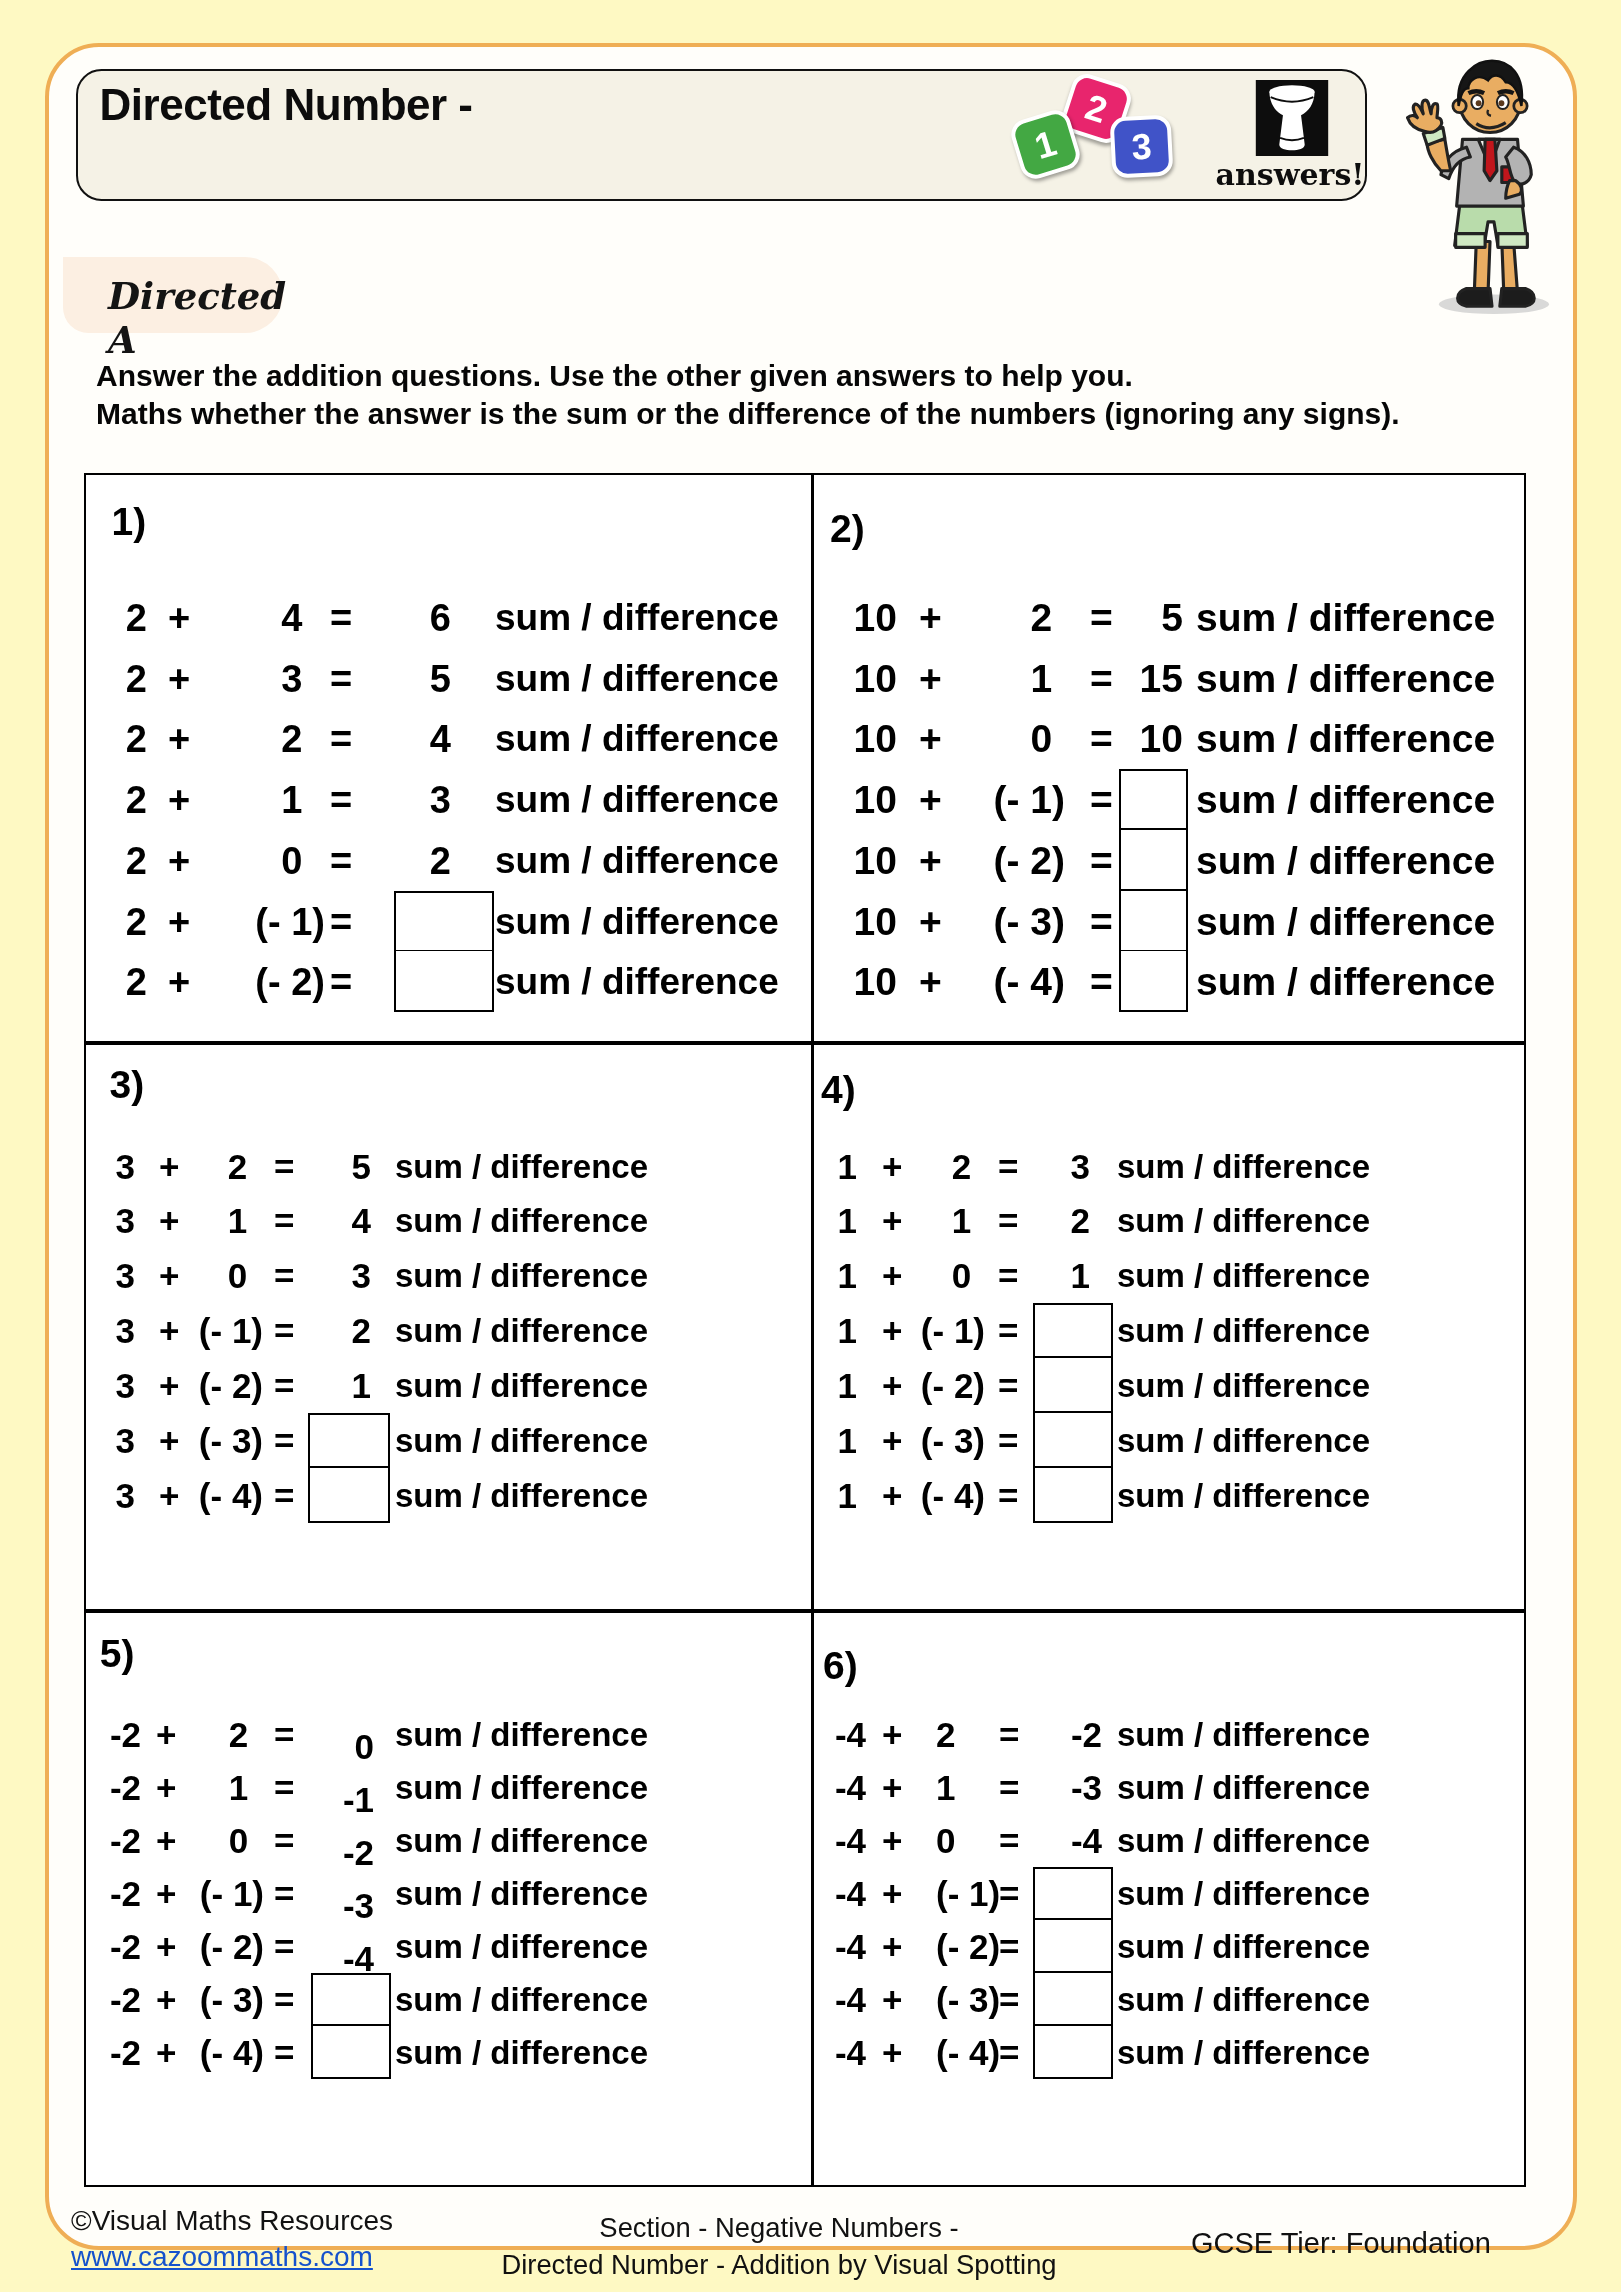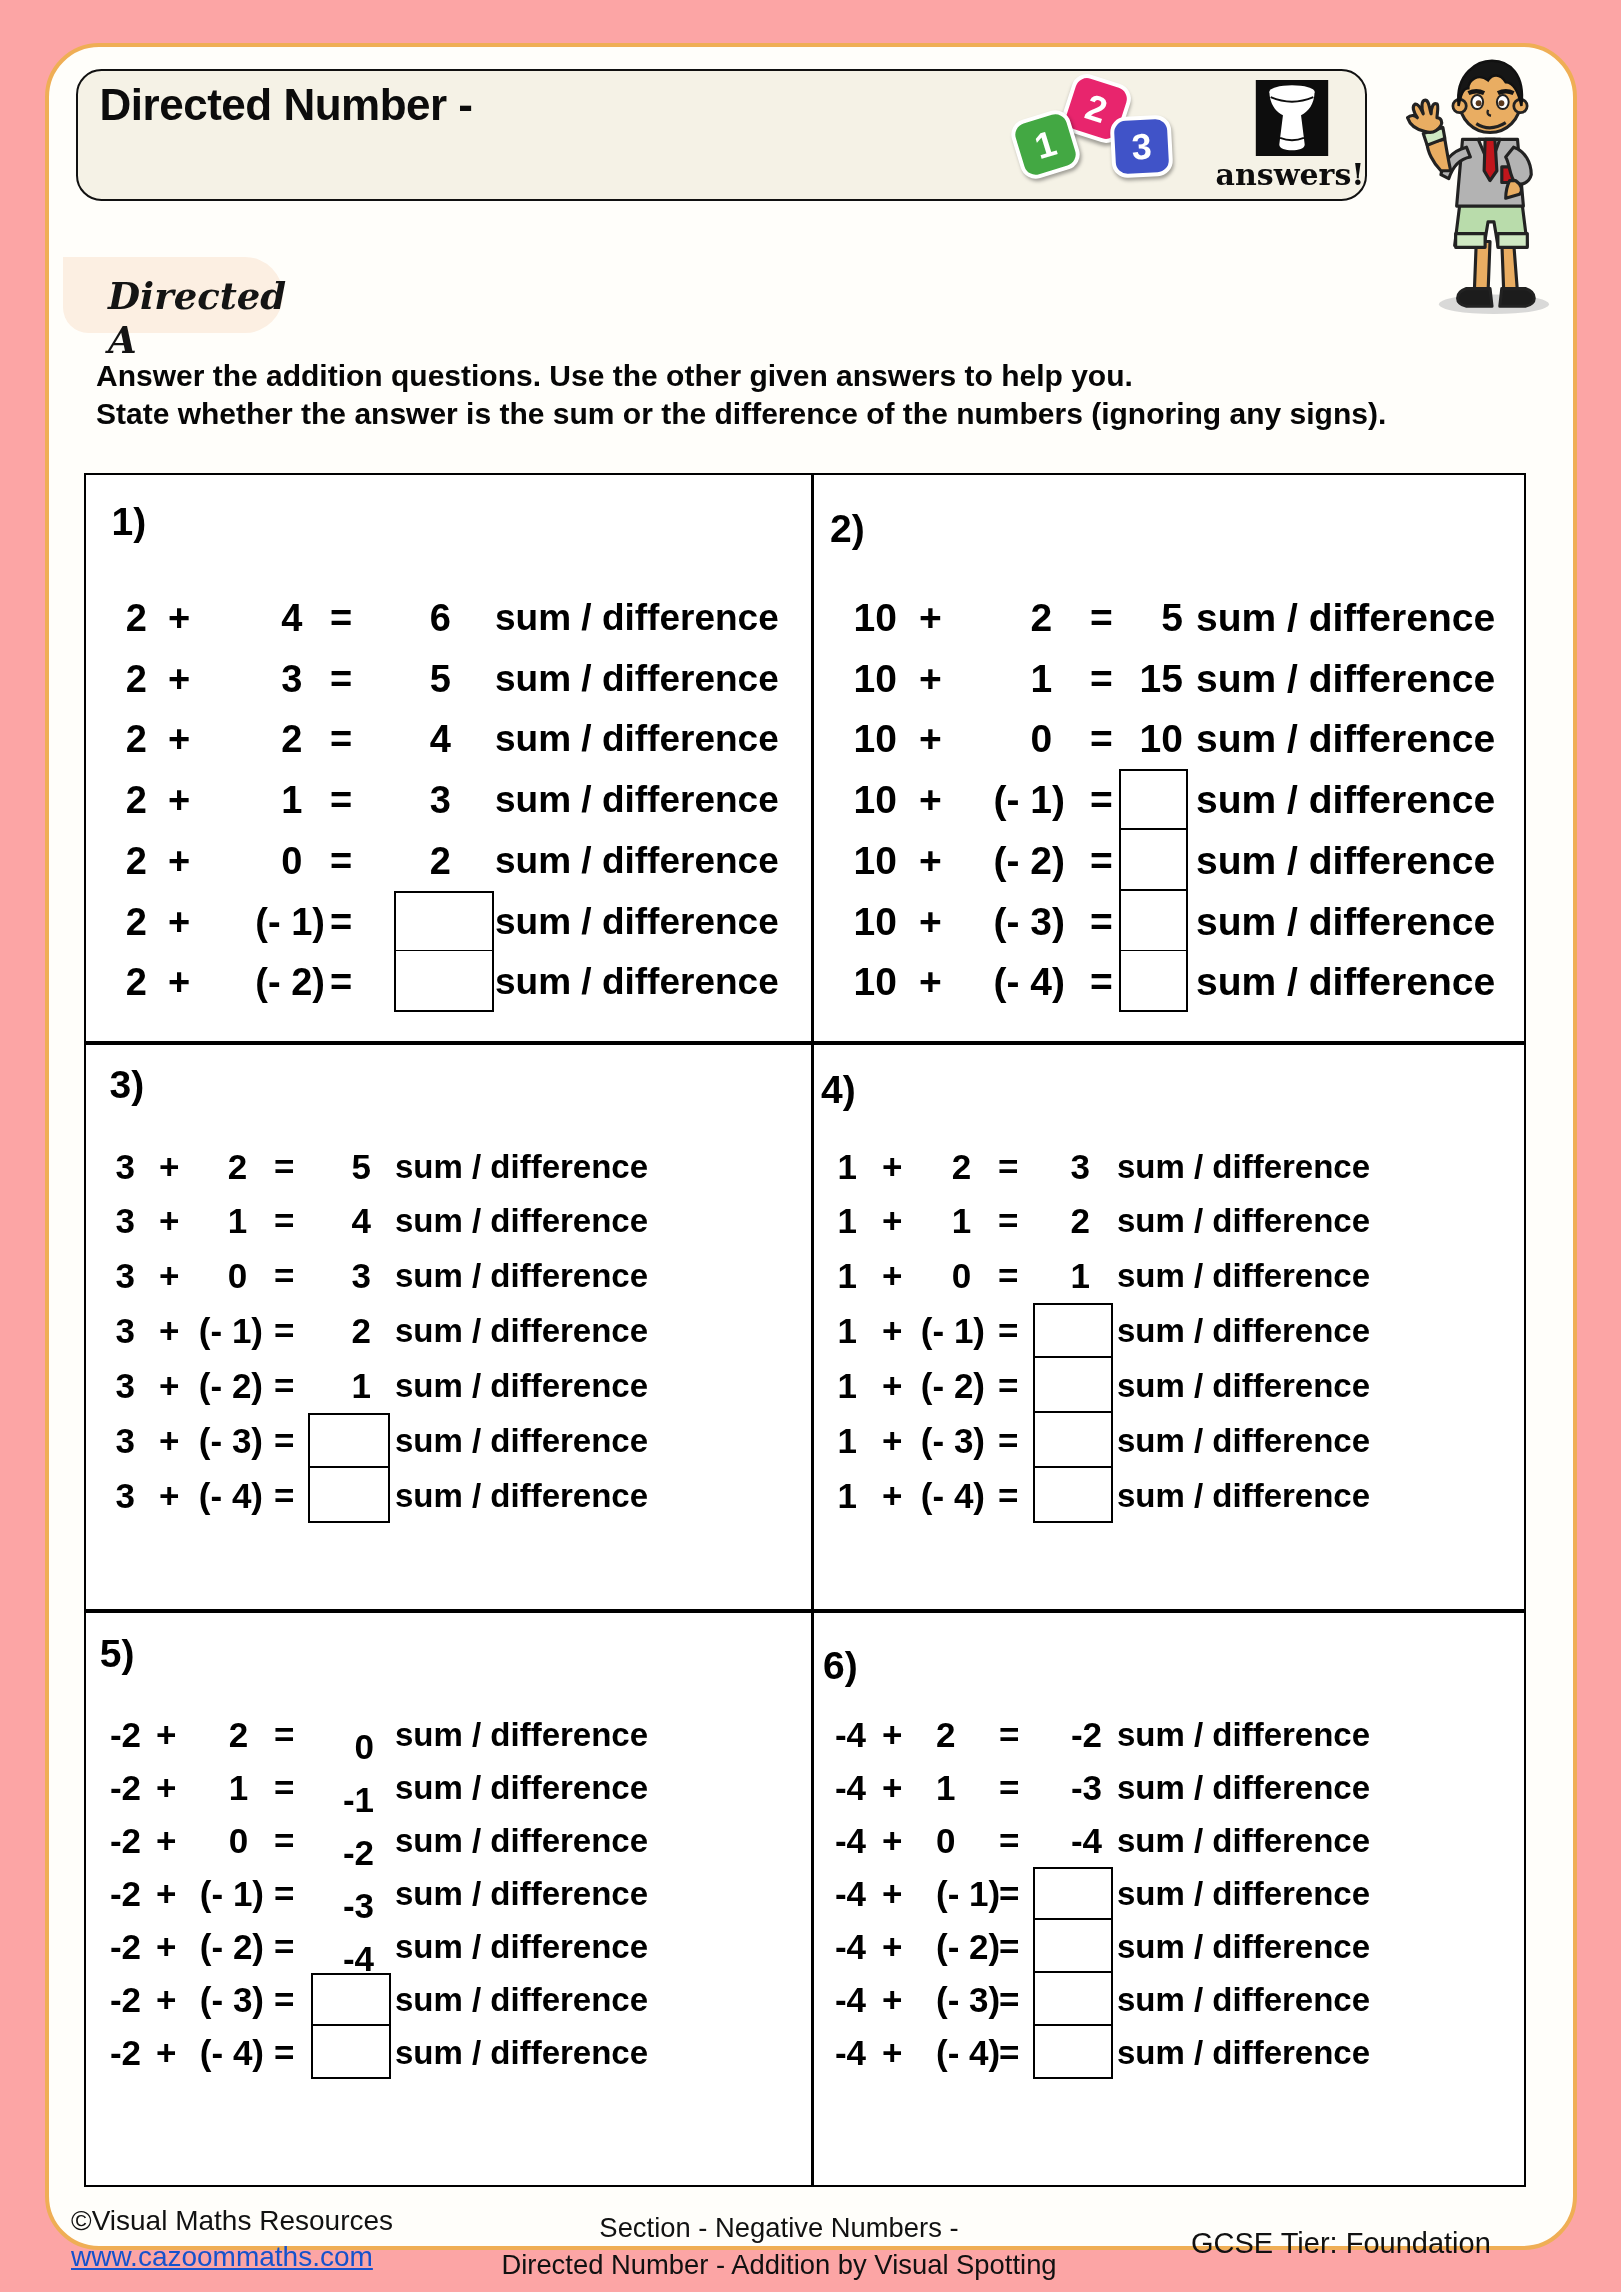--- a/index.html
+++ b/index.html
@@ -1,16 +1,16 @@
 <!DOCTYPE html>
 <html><head>
 <meta charset="utf-8">
 <style>
   html,body{margin:0;padding:0;background:#fff;}
-  .page{position:relative;width:1621px;height:2293px;background:#fca5a5;font-family:"Liberation Sans",sans-serif;overflow:hidden;}
+  .page{position:relative;width:1621px;height:2293px;background:#fef9c3;font-family:"Liberation Sans",sans-serif;overflow:hidden;}
   .frame{position:absolute;left:45px;top:43px;width:1532px;height:2207px;border:4.9px solid #efae55;border-radius:54px;background:#fffefa;box-sizing:border-box;}
   .title-box{position:absolute;left:76px;top:69px;width:1291px;height:132px;border:2.9px solid #111;border-radius:25.5px;background:#f5f2e6;box-sizing:border-box;}
   .title-text{position:absolute;left:21.6px;top:5.9px;font-size:44px;font-weight:bold;color:#0c0c0c;line-height:55px;letter-spacing:-0.5px;}
   .badge{position:absolute;width:61px;height:61px;border-radius:15.7px;border:4.9px solid #fff;box-sizing:border-box;color:#fff;font-weight:bold;font-size:36px;display:flex;align-items:center;justify-content:center;box-shadow:1px 2.9px 3.9px rgba(0,0,0,.35);}
   .brand-box{position:absolute;left:1255px;top:80px;width:74px;height:76px;}
   .brand-text{position:absolute;left:1209px;top:157px;width:162px;text-align:center;font-family:"DejaVu Serif",serif;font-weight:bold;font-size:30px;color:#0d0d0d;}
   .section-bubble{position:absolute;left:63px;top:257px;width:220px;height:76px;background:#fcefe2;border-radius:0 41px 41px 27.4px;}
   .section-label{position:absolute;left:45px;top:16.7px;font-family:"DejaVu Serif",serif;font-style:italic;font-weight:bold;font-size:37px;color:#141414;}
   .instr{position:absolute;left:96px;font-size:30px;font-weight:bold;color:#060606;white-space:nowrap;}
   .main-box{position:absolute;left:84px;top:473px;width:1438px;height:1710px;border:2.9px solid #000;background:#fff;box-sizing:content-box;}
@@ -90,21 +90,21 @@
       <path d="M55,31 Q54,33.5 56.5,34" stroke="#222" stroke-width="1.2" fill="none"></path>
       <path d="M49,38 Q56,42.5 64,37.5" stroke="#222" stroke-width="1.6" fill="none"></path>
     </g>
   </svg>
 
   <div class="section-bubble">
     <div class="section-label">Directed A</div>
   </div>
 
   <div class="instr" style="top:359px;">Answer the addition questions. Use the other given answers to help you.</div>
-  <div class="instr" style="top:397px;">State whether the answer is the sum or the difference of the numbers (ignoring any signs).</div>
+  <div class="instr" style="top:397px;">Maths whether the answer is the sum or the difference of the numbers (ignoring any signs).</div>
 
   <div class="main-box">
     <div class="vdiv"></div>
     <div class="hdiv" style="top:566px;"></div>
     <div class="hdiv" style="top:1134px;"></div>
     <div id="panels">
         <div class="panel-label" style="left: 25.5px; top: 24.5px;">1)</div>
         <div class="eqrow" style="top: 112px; height: 61px; font-size: 38px;">
           <span class="t" style="right: 1377px;">2</span>
           <span class="t" style="left: 82px;">+</span>

